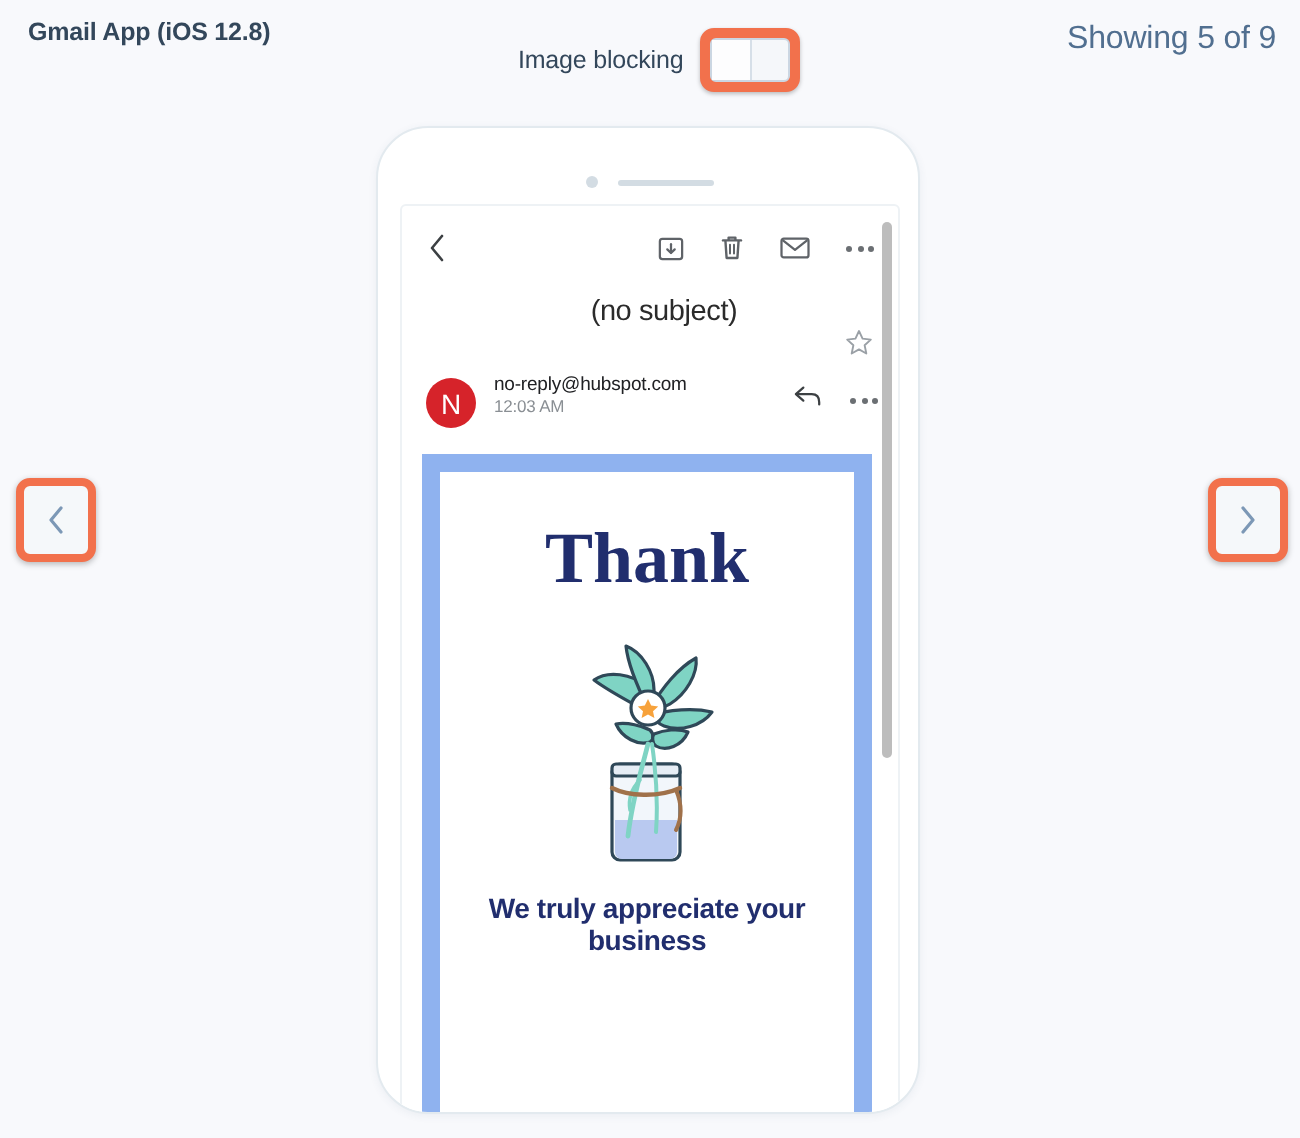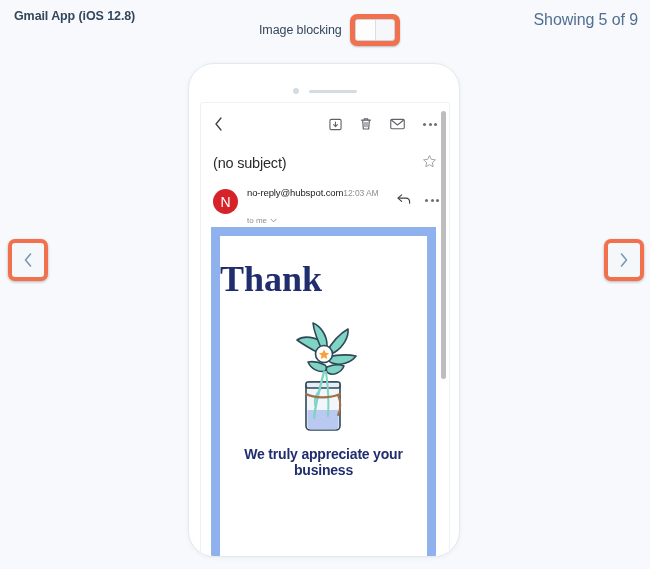--- a/index.html
+++ b/index.html
@@ -185,20 +185,21 @@
   }
 
   
   .subject-row {
     position: absolute;
     top: 45px; left: 0;
     width: 250px;
     height: 30px;
     display: flex;
     align-items: center;
+    flex-direction: column;
   }
   .subject-text {
     margin-left: 12px;
     font-size: 14.5px;
     color: #2b2b2b;
     letter-spacing: -0.2px;
   }
   .star-btn {
     margin-left: auto;
     margin-right: 14px;
@@ -228,20 +229,21 @@
   }
   .sender-meta {
     margin-left: 9px;
     flex: 1 1 auto;
     min-width: 0;
   }
   .sender-line1 {
     display: flex;
     align-items: baseline;
     white-space: nowrap;
+    flex-direction: column;
   }
   .sender-email {
     font-size: 9.5px;
     color: #202124;
     letter-spacing: -0.1px;
   }
   .sender-time {
     font-size: 8.5px;
     color: #8a8f94;
     letter-spacing: -0.1px;
@@ -271,20 +273,21 @@
     height: 332px;
     background: #ffffff;
     border-left: 9px solid #8fb2ef;
     border-right: 9px solid #8fb2ef;
     border-top: 9px solid #8fb2ef;
     overflow: hidden;
   }
 
   .thank-you {
     margin-top: 22px;
+    text-align: center;
     font-family: "Liberation Serif", serif;
     font-weight: 700;
     font-size: 36px;
     line-height: 1.18;
     color: #212e6e;
     letter-spacing: 0px;
   }
 
   .plant-wrap {
     margin-top: 10px;

